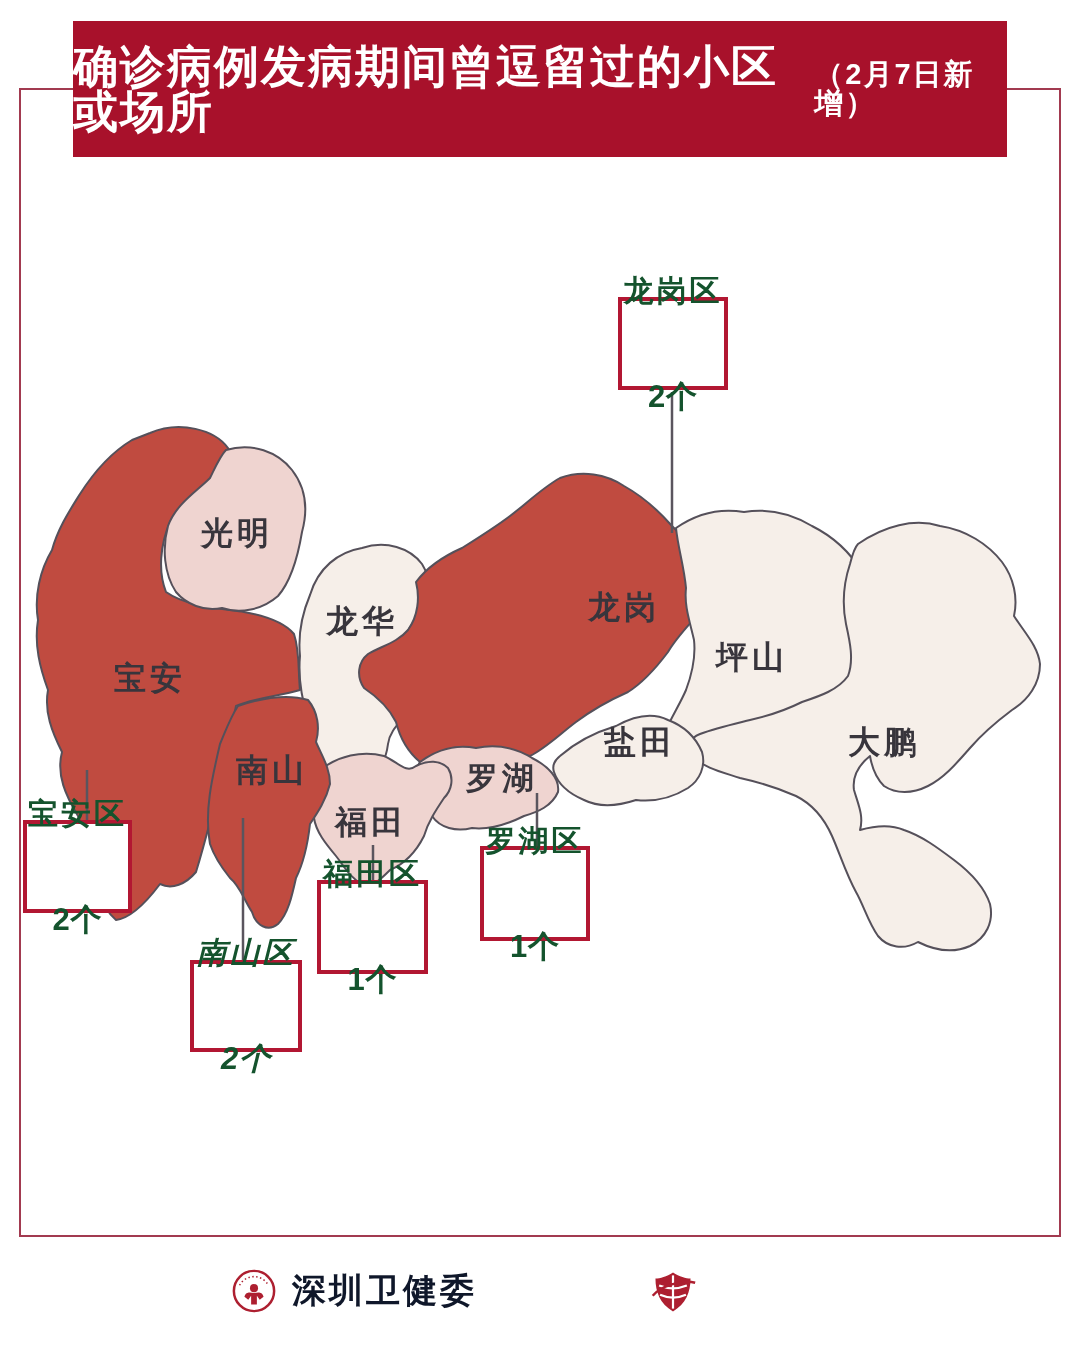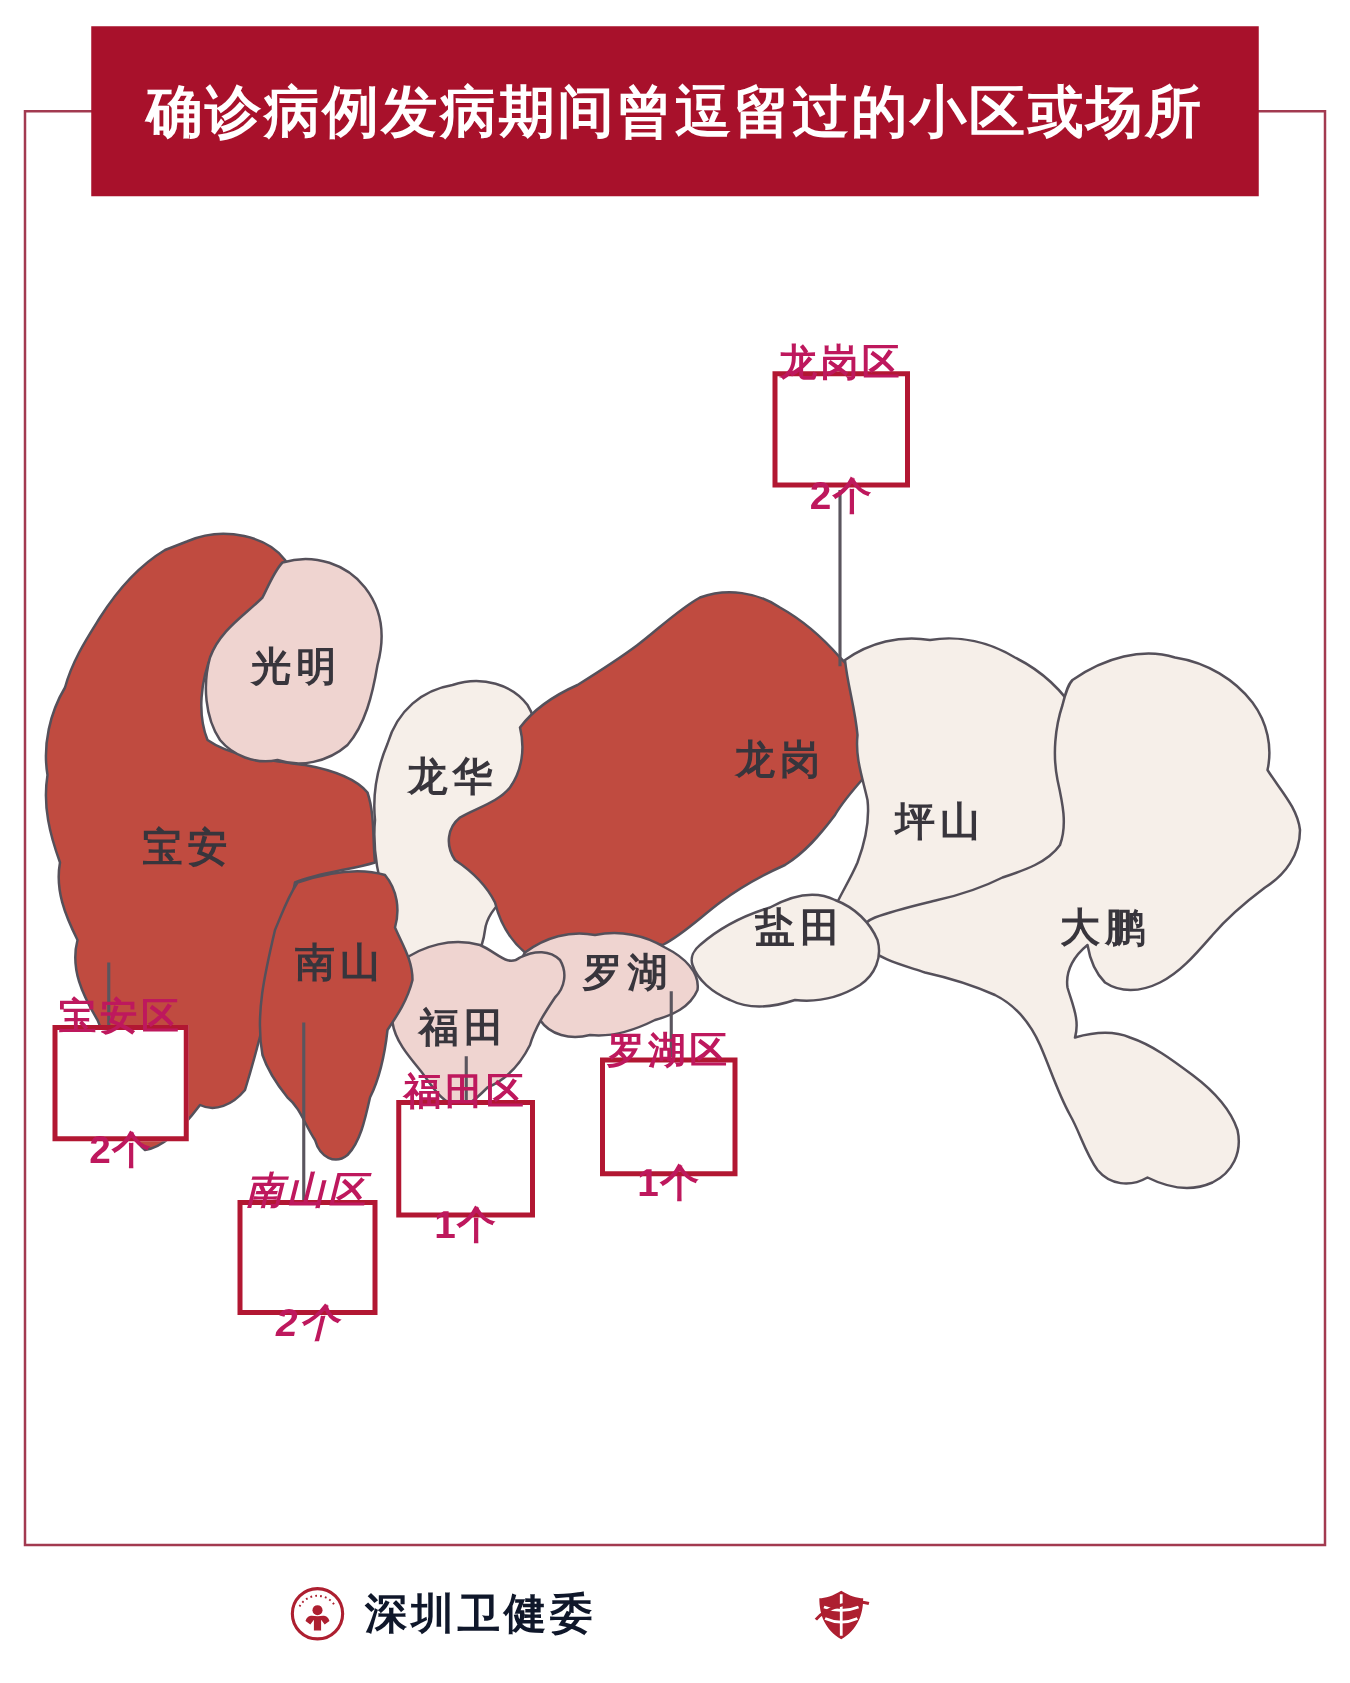--- a/index.html
+++ b/index.html
@@ -28,21 +28,21 @@
   .d-cream{fill:#f6efe9;}
   .dist{stroke:#55505a;stroke-width:2;stroke-linejoin:round;stroke-linecap:round;}
   .map-label{
     font-size:32px;font-weight:600;fill:#38353c;letter-spacing:4px;
     text-anchor:middle;dominant-baseline:central;
     font-family:"Liberation Sans","DejaVu Sans",sans-serif;
   }
   .callout-line{stroke:#5a555e;stroke-width:2.5;}
   
   .callout{
-    position:absolute;background:#ffffff;border:4px solid #b21732;color:#be185d;
+    position:absolute;background:#ffffff;border:4px solid #b21732;color:#14532d;
     z-index:4;display:flex;flex-direction:column;align-items:center;justify-content:center;
     gap:27px;text-align:center;font-weight:bold;
   }
   .callout .name{font-size:30px;letter-spacing:3px;line-height:1;}
   .callout .count{font-size:31px;letter-spacing:1px;line-height:1;margin-top:48px;}
   
   .footer-group{
     position:absolute;display:flex;align-items:center;gap:15px;z-index:2;color:#0f172a;
   }
   .footer-left{left:231px;top:1268px;}
@@ -50,20 +50,21 @@
   .footer-text{font-size:34px;font-weight:bold;letter-spacing:3px;}
   .logo{display:block;}
 </style>
 </head>
 <body>
 
 <div class="page-border"></div>
 
 <div class="banner">
   <div class="banner-title">确诊病例发病期间曾逗留过的小区或场所</div>
+  <div class="banner-sub">（2月7日新增）</div>
 </div>
 
 <svg class="map" viewBox="0 0 1080 1346">
 
   <path class="dist d-red" d="M150,433 C180,420 215,430 228,448 C238,462 236,478 222,486 C195,490 178,505 170,522
        C160,545 158,572 166,592 C186,606 216,608 244,612 C266,616 284,622 294,634
        C300,652 298,672 300,690 C280,696 255,698 236,706 C225,760 212,820 196,872
        C186,884 172,890 160,884 C148,900 132,918 116,920 C104,910 100,894 92,880
        C80,856 88,836 78,816 C66,796 56,775 62,752 C52,732 44,712 48,690
        C40,668 34,645 38,620 C34,596 40,570 52,550 C58,528 70,510 80,494
@@ -135,21 +136,21 @@
   <text class="map-label" x="640" y="742">盐田</text>
   <text class="map-label" x="624" y="607">龙岗</text>
   <text class="map-label" x="752" y="657">坪山</text>
   <text class="map-label" x="884" y="742">大鹏</text>
 </svg>
 
 <div class="callout" style="left:618px;top:297px;width:102px;height:85px;">
   <div class="name">龙岗区</div>
   <div class="count">2个</div>
 </div>
-<div class="callout" style="left:42px;top:820px;width:101px;height:85px;text-align:right;">
+<div class="callout" style="left:23px;top:820px;width:101px;height:85px;text-align:right;">
   <div class="name">宝安区</div>
   <div class="count">2个</div>
 </div>
 <div class="callout" style="left:190px;top:960px;width:104px;height:84px;font-style:italic;">
   <div class="name">南山区</div>
   <div class="count">2个</div>
 </div>
 <div class="callout" style="left:317px;top:880px;width:103px;height:86px;">
   <div class="name">福田区</div>
   <div class="count">1个</div>

